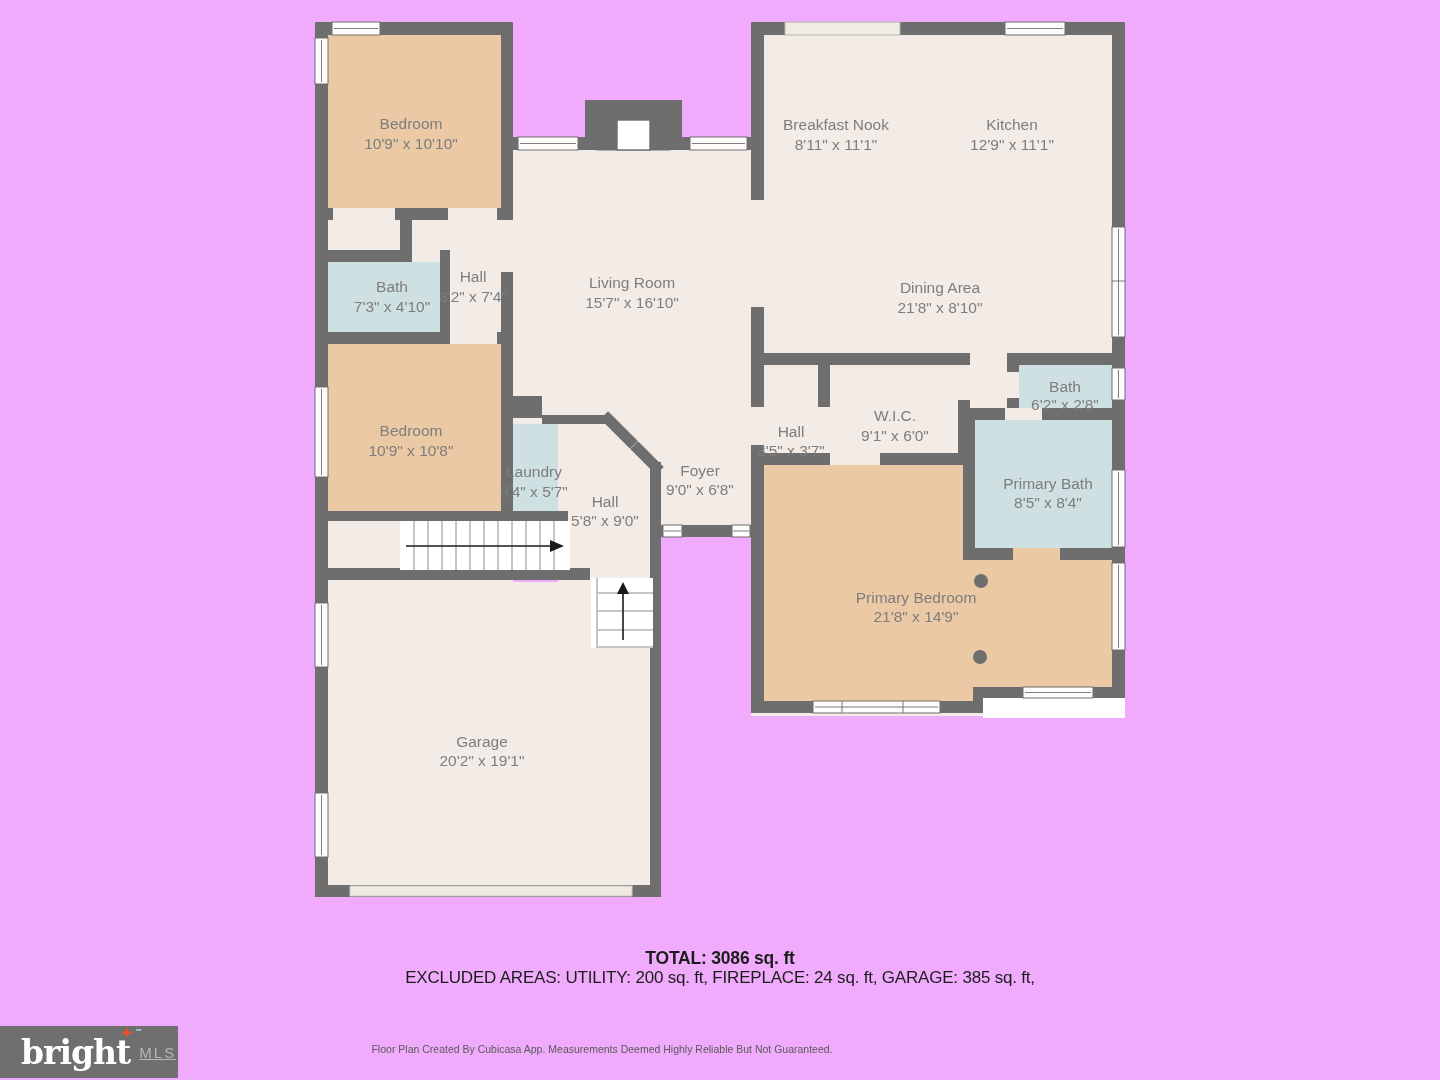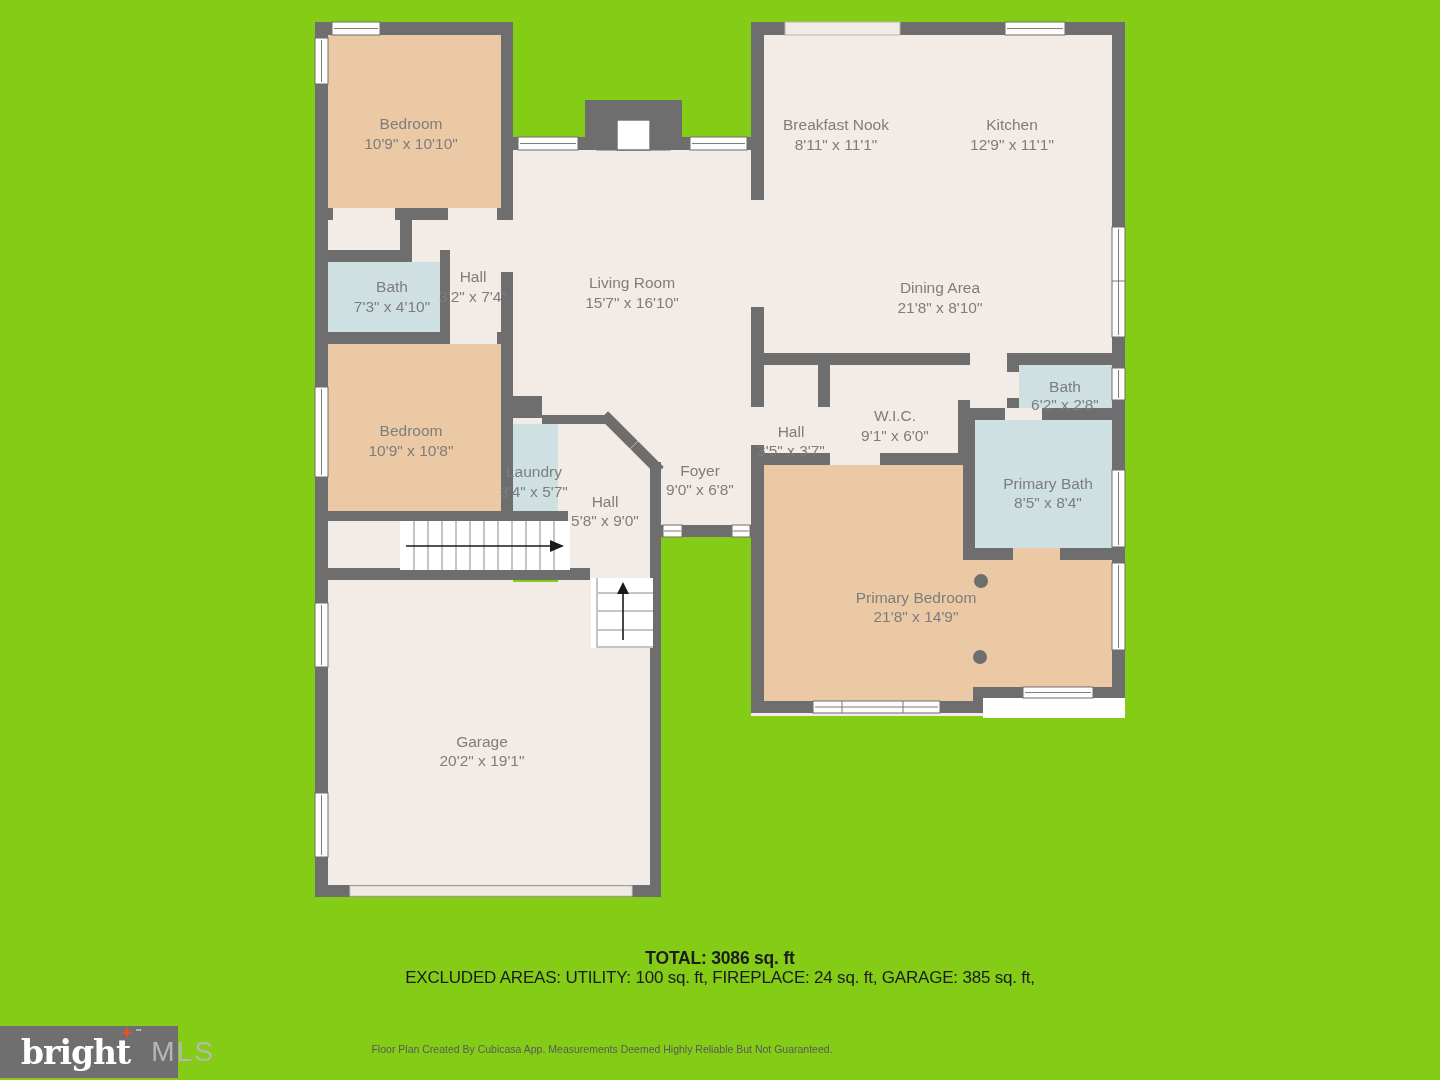--- a/index.html
+++ b/index.html
@@ -1,16 +1,16 @@
 <!DOCTYPE html>
 <html><head>
 <meta charset="utf-8">
 <style>
   html,body{margin:0;padding:0;background:#ffffff;}
-  .canvas{position:relative;width:1440px;height:1080px;background:#84cc16;overflow:hidden;
+  .canvas{position:relative;width:1440px;height:1080px;background:#f0abfc;overflow:hidden;
           font-family:"Liberation Sans",sans-serif;}
   .plan-svg{position:absolute;left:0;top:0;}
   .wall{fill:#6e6e6e;}
   .cream{fill:#f3ece6;}
   .tan{fill:#ecc9a5;}
   .blue{fill:#cfe0e2;}
   .white{fill:#ffffff;}
   .diag{stroke:#6e6e6e;stroke-width:11;stroke-linecap:square;}
   .winh rect,.winv rect{fill:#fdfcfa;stroke:#6e6e6e;stroke-width:1;}
   .winh line,.winv line{stroke:#6e6e6e;stroke-width:0.9;}
@@ -26,21 +26,21 @@
         font-size:17px;line-height:20px;letter-spacing:-0.2px;}
   .summary .total{font-weight:bold;font-size:17.5px;}
   .disclaimer{position:absolute;left:0;width:1204px;top:1043px;text-align:center;color:#5a5a5a;
         font-size:10.5px;}
   .logo{position:absolute;left:0;top:1026px;width:178px;height:52px;background:#6f6f6f;
         display:flex;align-items:center;padding-left:21px;box-sizing:border-box;}
   .logo .brand{position:relative;color:#ffffff;font-family:"DejaVu Serif",serif;font-weight:bold;
         font-size:33px;letter-spacing:-1px;line-height:1;}
   .logo .star{position:absolute;right:-3px;top:-10px;color:#e8522a;font-size:15px;letter-spacing:0;}
   .logo .tm{position:absolute;right:-12px;top:-8px;color:#e9e9e9;font-size:7px;letter-spacing:0;}
-  .logo .mls{color:#b7b7b7;font-size:28px;margin-left:21px;letter-spacing:2px;}
+  .logo .mls{color:#b7b7b7;font-size:15px;margin-left:9px;letter-spacing:2px;text-decoration:underline;}
 </style>
 </head>
 <body>
 
 <div class="canvas">
 
 <svg class="plan-svg" width="1440" height="1080" viewBox="0 0 1440 1080">
   <defs>
     <pattern id="hatch" patternUnits="userSpaceOnUse" width="12" height="12" patternTransform="rotate(45)">
       <line x1="0" y1="0" x2="0" y2="12" stroke="#6e6e6e" stroke-width="1.3"></line>
@@ -256,21 +256,21 @@
     <text class="room-dims" x="1048" y="508">8'5" x 8'4"</text>
     <text class="room-name" x="916" y="603">Primary Bedroom</text>
     <text class="room-dims" x="916" y="622">21'8" x 14'9"</text>
     <text class="room-name" x="482" y="747">Garage</text>
     <text class="room-dims" x="482" y="766">20'2" x 19'1"</text>
   </g>
 </svg>
 
 <div class="summary">
   <div class="total">TOTAL: 3086 sq. ft</div>
-  <div>EXCLUDED AREAS: UTILITY: 100 sq. ft, FIREPLACE: 24 sq. ft, GARAGE: 385 sq. ft,</div>
+  <div>EXCLUDED AREAS: UTILITY: 200 sq. ft, FIREPLACE: 24 sq. ft, GARAGE: 385 sq. ft,</div>
 </div>
 
 <div class="disclaimer">Floor Plan Created By Cubicasa App. Measurements Deemed Highly Reliable But Not Guaranteed.</div>
 
 <div class="logo">
   <span class="brand"><span>bright</span><span class="star">✦</span><span class="tm">™</span></span>
   <span class="mls">MLS</span>
 </div>
 
 </div>

